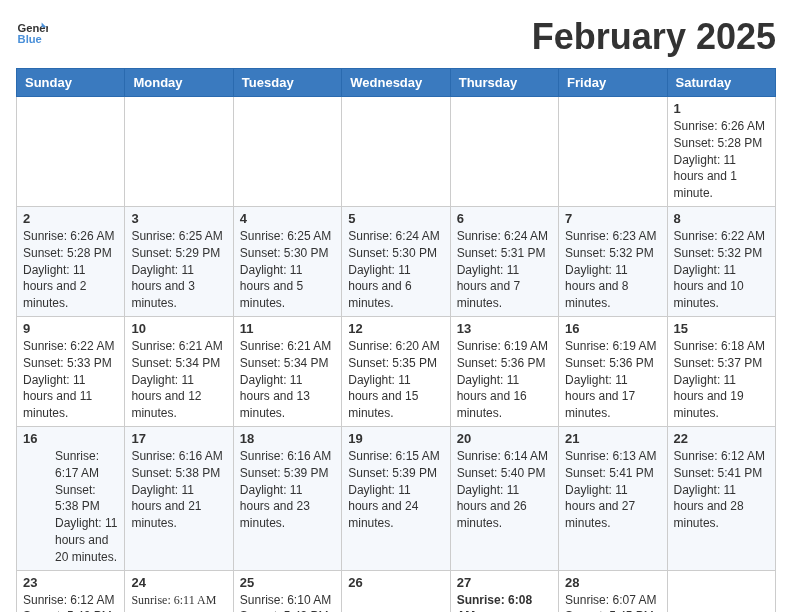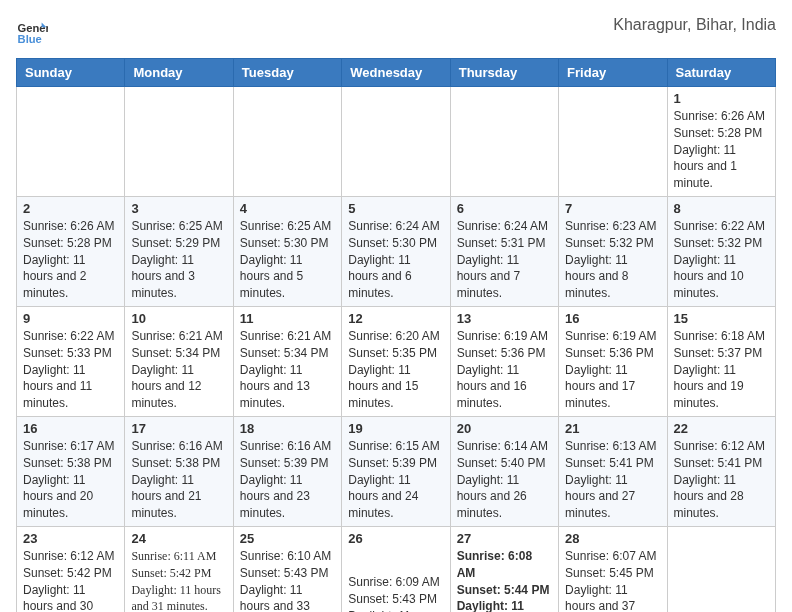--- a/index.html
+++ b/index.html
@@ -80,21 +80,21 @@
 
 <div class="header-area">
   <div class="logo">
     <svg class="logo-icon" viewBox="0 0 40 40" xmlns="http://www.w3.org/2000/svg">
       <text x="2" y="20" font-size="14" font-weight="bold" fill="#333">General</text>
       <text x="2" y="34" font-size="14" font-weight="bold" fill="#4a90d9">Blue</text>
       <polygon points="32,8 38,14 32,14" fill="#4a90d9"></polygon>
     </svg>
   </div>
   <div class="title-area">
-    <div class="location-title">Kharagpur, Bihar, India</div>
+    <div class="month-title">February 2025</div>
   </div>
 </div>
 
 <table class="calendar-table">
   <thead>
     <tr>
     <th>Sunday</th>
         <th>Monday</th>
         <th>Tuesday</th>
         <th>Wednesday</th>
@@ -202,21 +202,21 @@
         <td>
           <span class="day-number">15</span>
           <div class="day-info" style="white-space: pre-line;">Sunrise: 6:18 AM
 Sunset: 5:37 PM
 Daylight: 11 hours and 19 minutes.</div>
         </td>
       </tr>
       <tr>
         <td>
           <span class="day-number">16</span>
-          <div class="day-info" style="white-space: pre-line;">Sunrise: 6:17 AM
+          <div class="day-info" style="white-space: pre-line; margin-left: 32px;">Sunrise: 6:17 AM
 Sunset: 5:38 PM
 Daylight: 11 hours and 20 minutes.</div>
         </td>
         <td>
           <span class="day-number">17</span>
           <div class="day-info" style="white-space: pre-line;">Sunrise: 6:16 AM
 Sunset: 5:38 PM
 Daylight: 11 hours and 21 minutes.</div>
         </td>
         <td>

